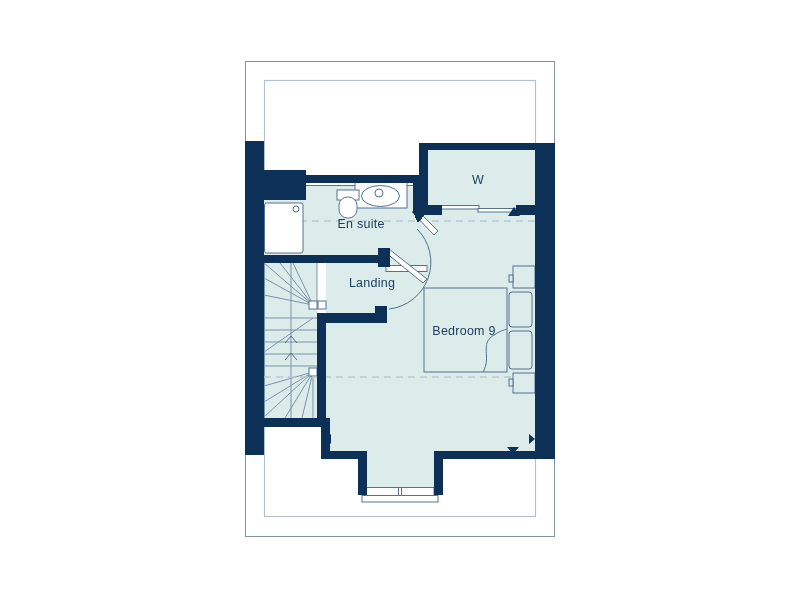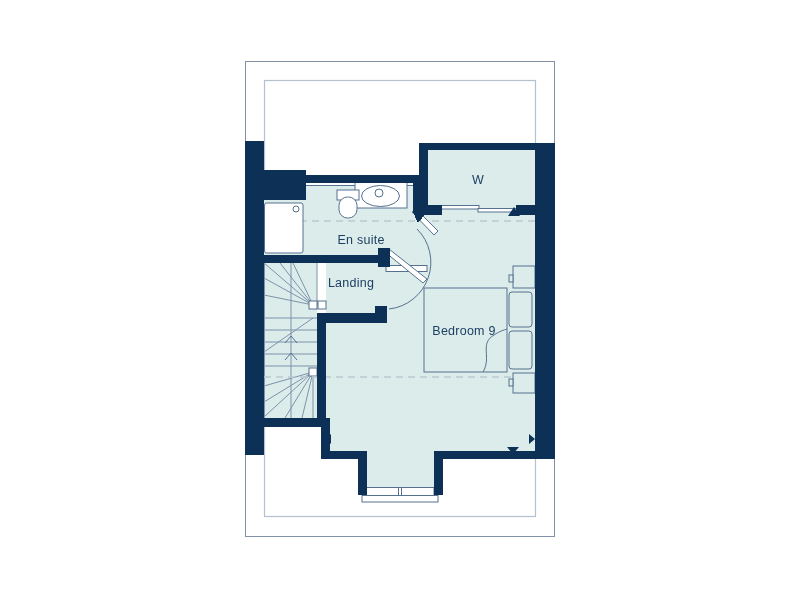--- a/index.html
+++ b/index.html
@@ -154,17 +154,17 @@
       <rect x="358" y="451" width="9" height="44"></rect>
       <rect x="434" y="451" width="9" height="44"></rect>
       <rect x="434" y="451" width="121" height="8"></rect>
     </g>
 
     <polygon class="tri" points="331,434 331,444 325,439"></polygon>
     <polygon class="tri" points="529,434 529,444 535,439"></polygon>
     <polygon class="tri" points="507,447 519,447 513,454"></polygon>
   </svg>
 
-  <div class="room-label" style="left:361px;top:240px">En suite</div>
-  <div class="room-label" style="left:351px;top:283px">Landing</div>
+  <div class="room-label" style="left:361px;top:224px">En suite</div>
+  <div class="room-label" style="left:372px;top:283px">Landing</div>
   <div class="room-label" style="left:478px;top:180px">W</div>
   <div class="room-label" style="left:464px;top:331px">Bedroom 9</div>
 </div>
 
 </body></html>

